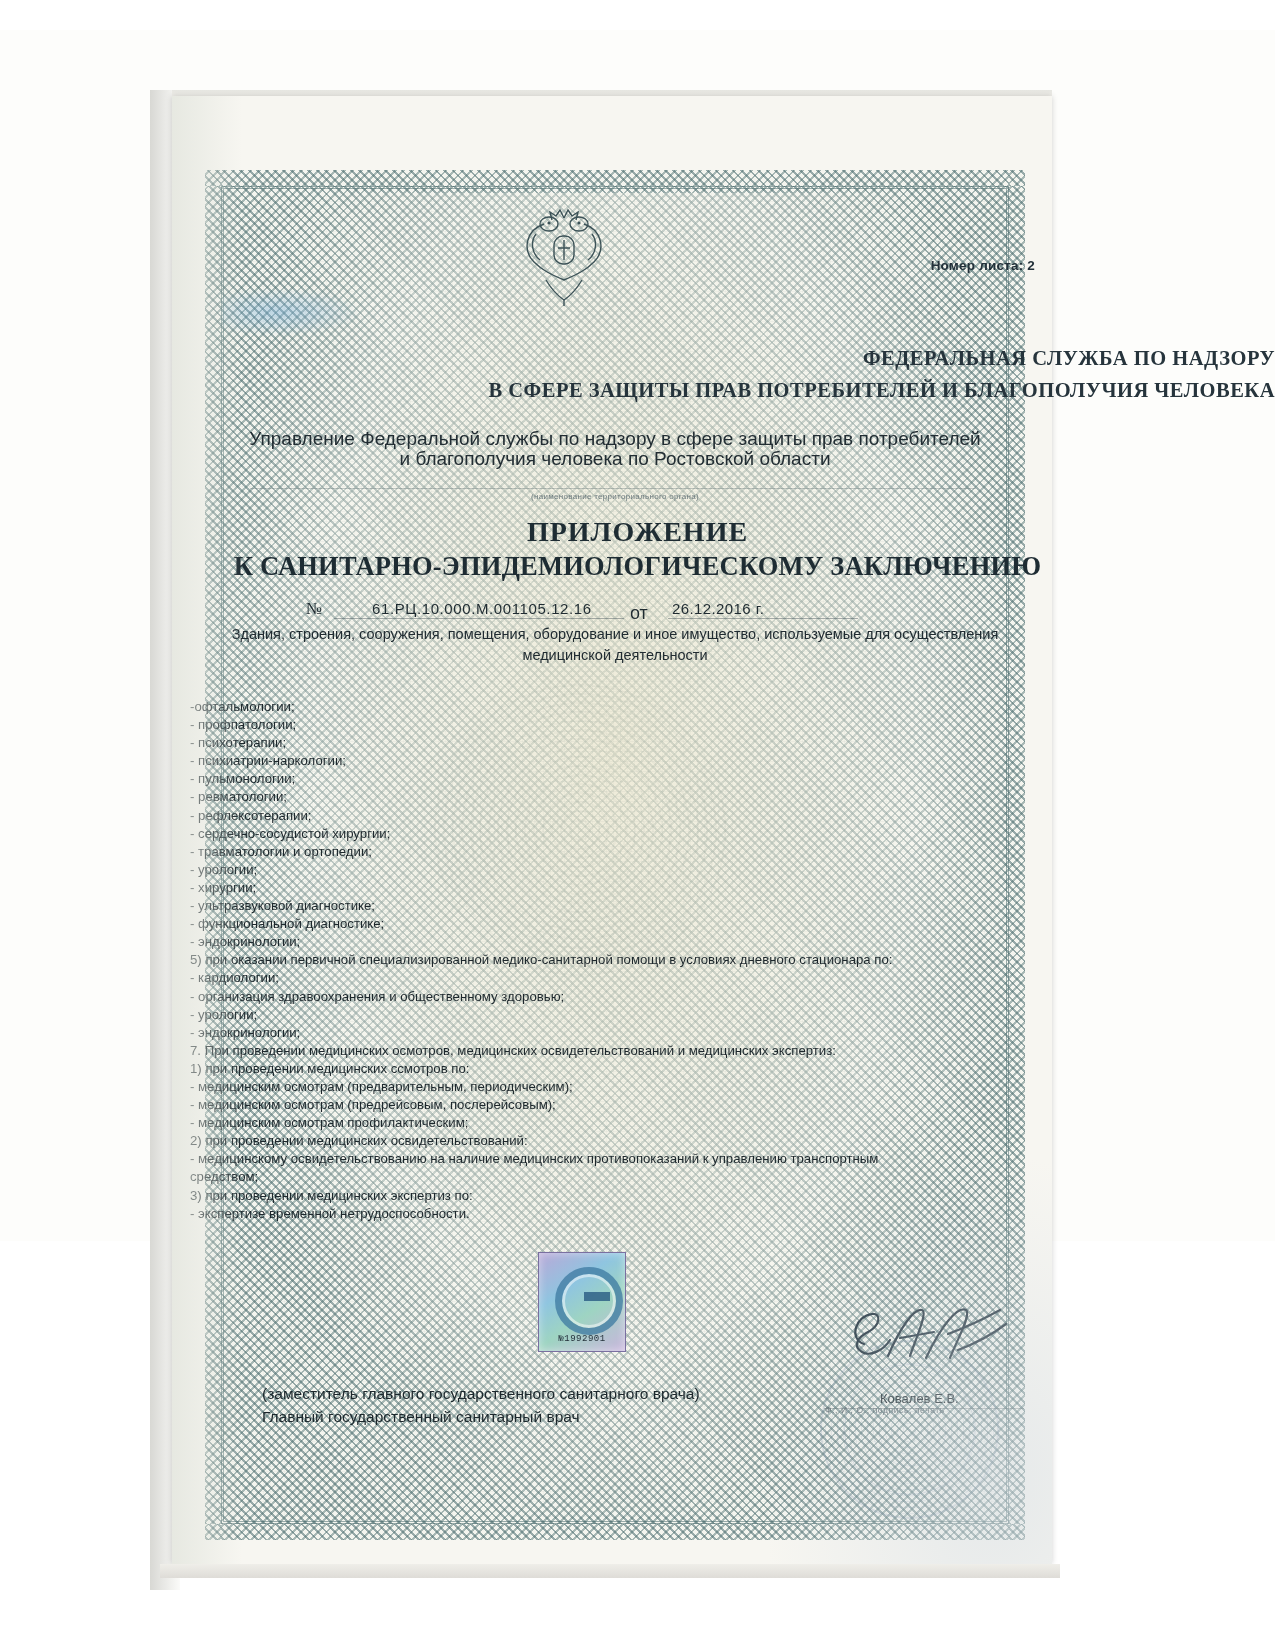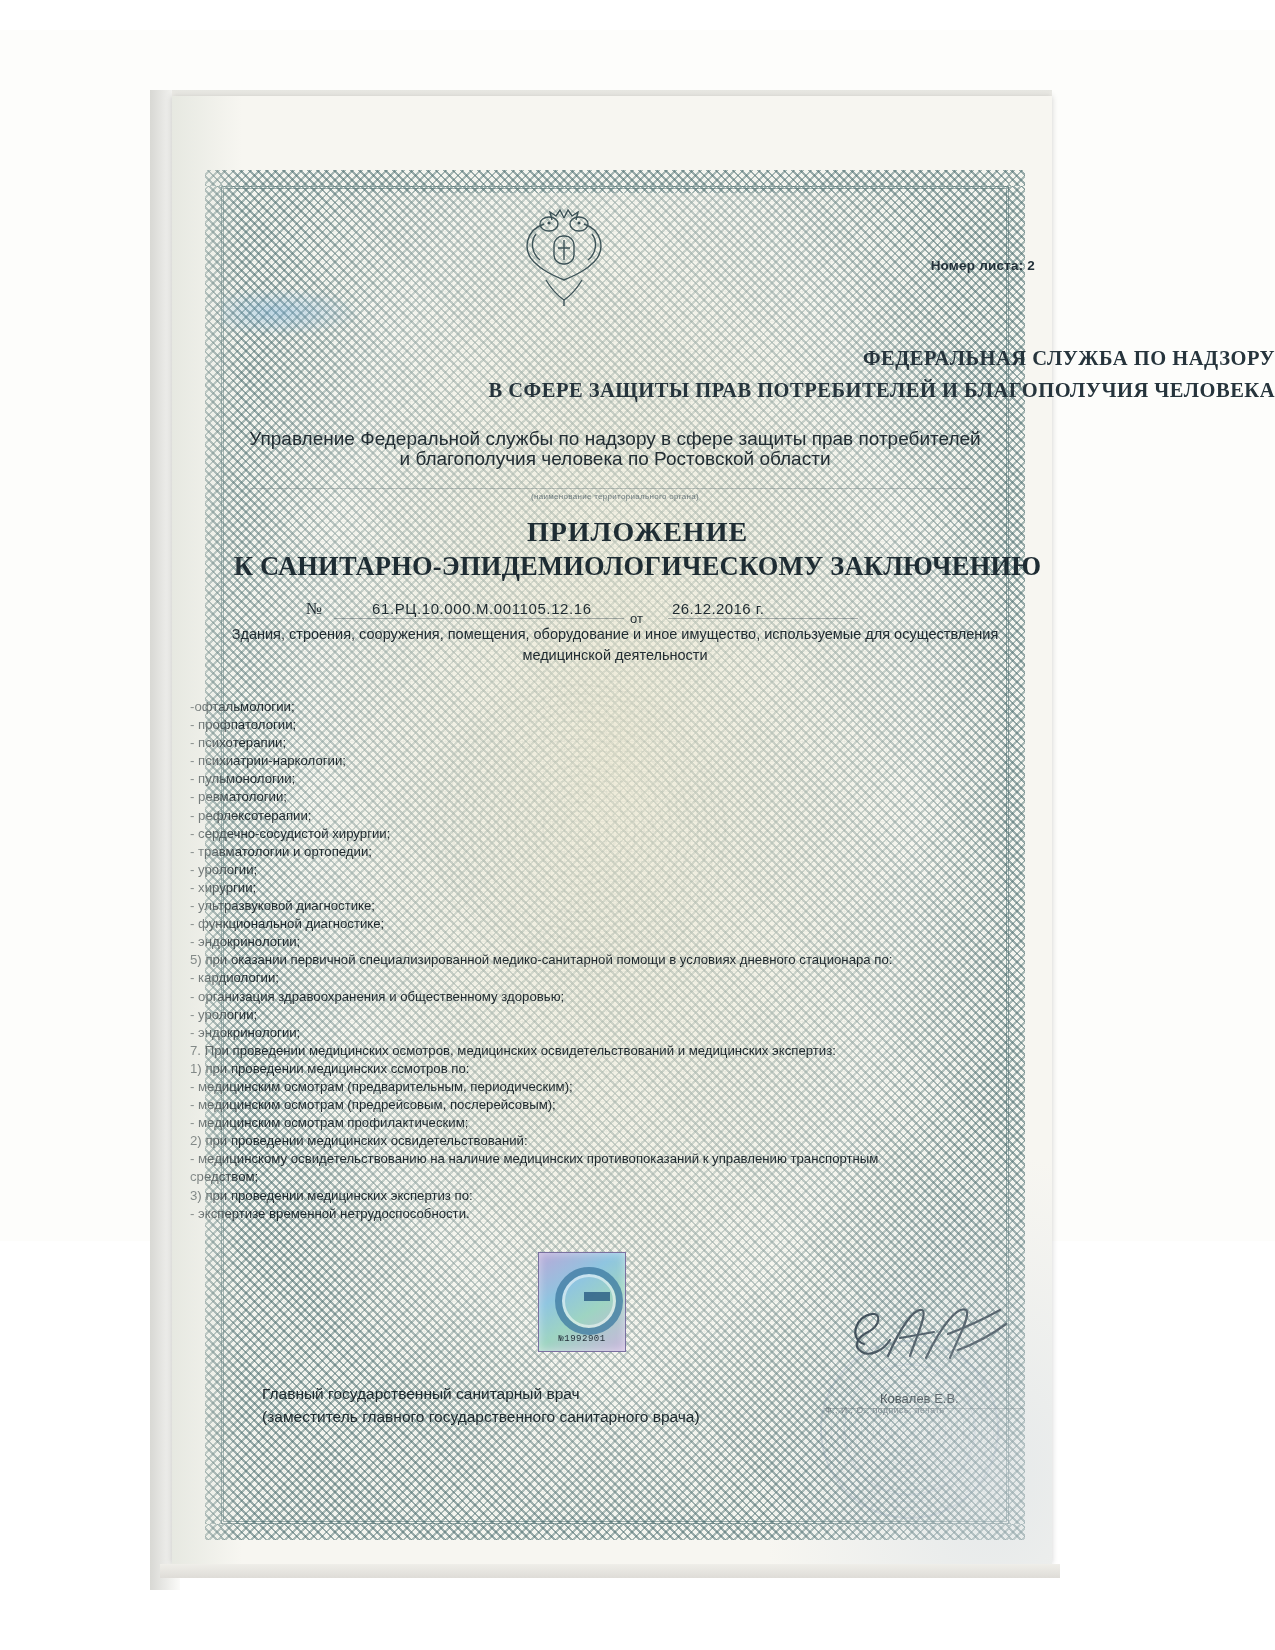--- a/index.html
+++ b/index.html
@@ -167,21 +167,21 @@
   #number-row {
     position: absolute;
     left: 300px; top: 568px;
     width: 660px;
     height: 22px;
     font-size: 15px;
     color: #1f2b31;
   }
   #number-row .lbl-no { position:absolute; left: 6px; top: 1px; font-family:"Liberation Serif",serif; font-size: 17px;}
   #number-row .num-val { position:absolute; left: 72px; top: 2px; letter-spacing: 0.6px; }
-  #number-row .lbl-ot { position:absolute; left: 330px; top: 13px; font-size: 13px; }
+  #number-row .lbl-ot { position:absolute; left: 330px; top: 5px; font-size: 18px; }
   #number-row .date-val { position:absolute; left: 372px; top: 2px; letter-spacing: 0.4px;}
   #number-row .rule-a { position:absolute; left:34px; top:20px; width:290px; height:1px; background:rgba(70,85,90,0.45);}
   #number-row .rule-b { position:absolute; left:368px; top:20px; width:190px; height:1px; background:rgba(70,85,90,0.45);}
 
   #subject-block {
     position: absolute;
     left: 225px; top: 594px;
     width: 780px;
     text-align: center;
     font-size: 14.5px;
@@ -402,22 +402,22 @@
       <path d="M34 46 C18 40, 26 18, 42 16 C52 15, 50 28, 38 34 C28 39, 22 48, 32 54 C40 59, 54 52, 60 42"></path>
       <path d="M58 58 C70 30, 84 10, 92 12 C98 14, 86 40, 80 58"></path>
       <path d="M70 40 L104 34"></path>
       <path d="M96 60 C112 26, 128 8, 136 12 C142 16, 126 44, 120 60"></path>
       <path d="M118 36 C134 30, 152 22, 170 12"></path>
       <path d="M128 52 C144 46, 160 38, 176 26"></path>
     </g>
   </svg>
 
   <div id="signer-block">
+    <div>(заместитель главного государственного санитарного врача)</div>
     <div>Главный государственный санитарный врач</div>
-    <div>(заместитель главного государственного санитарного врача)</div>
   </div>
   <div id="signer-rule"></div>
   <div id="signer-name">Ковалев Е.В.</div>
   <div id="signer-caption">Ф., И., О.,  подпись,  печать</div>
 
   <div id="tint-left"></div>
   <div id="tint-bottomright"></div>
 </div>
 
 </body></html>

